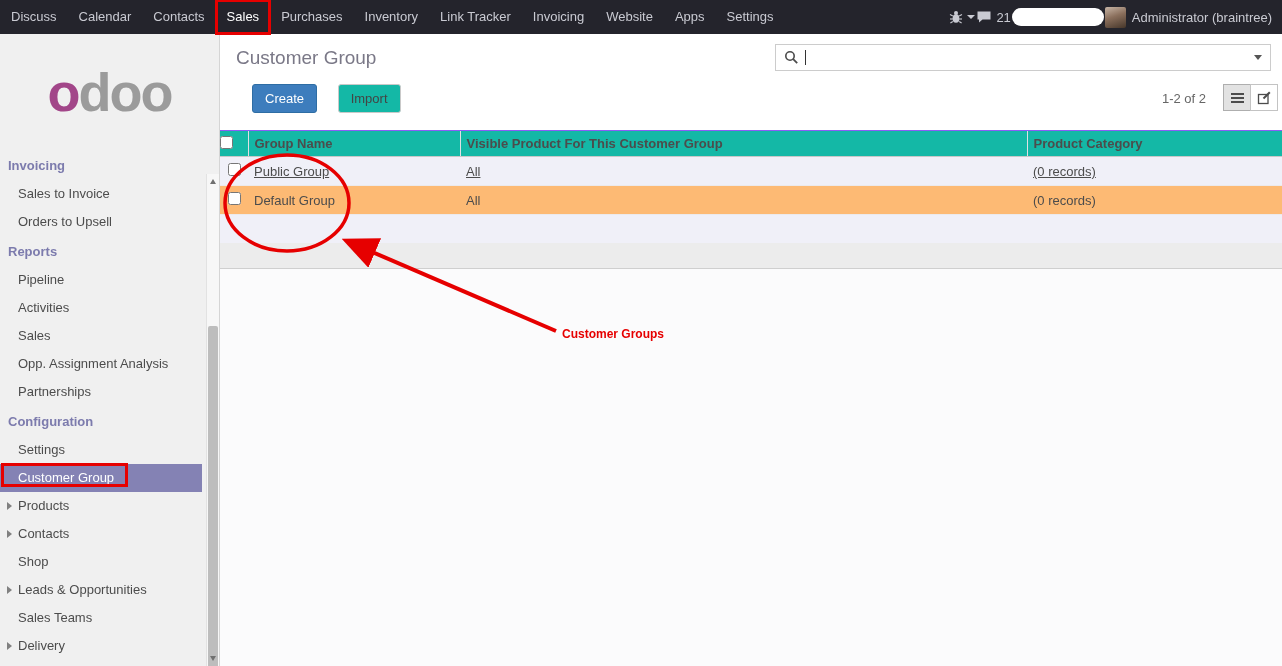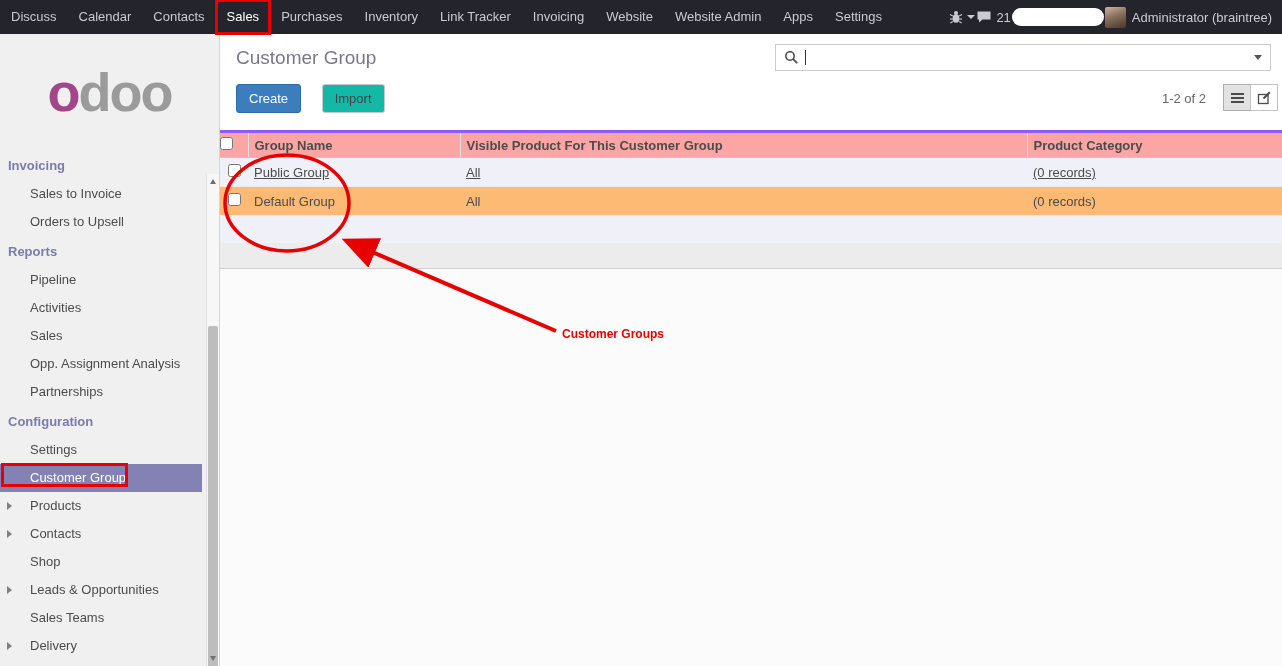--- a/index.html
+++ b/index.html
@@ -30,21 +30,21 @@
   .avatar { width: 21px; height: 21px; border-radius: 2px;
     background: linear-gradient(160deg, #c8b6a6 0%, #8a6f5c 45%, #46362a 100%); }
 
   
   .sidebar { position: absolute; top: 34px; left: 0; width: 220px; bottom: 0;
     background: #f0f0f0; border-right: 1px solid #d5d5d5; }
   .logo { height: 116px; display: flex; align-items: center; justify-content: center;
     font-weight: bold; font-size: 54px; letter-spacing: -2px; color: #9b9b9b; line-height: 1; }
   .logo .first { color: var(--brand-magenta, #a24689); }
   .side-title { color: var(--section-title, #7c7bad); font-weight: bold; line-height: 28px; padding-left: 8px; margin-top: 2px; }
-  .side-item { position: relative; line-height: 28px; padding-left: 30px; color: #4c4c4c; cursor: pointer; width: 202px; }
+  .side-item { position: relative; line-height: 28px; padding-left: 18px; color: #4c4c4c; cursor: pointer; width: 202px; }
   .side-item .tri { position: absolute; left: 7px; top: 10px; width: 0; height: 0;
     border-top: 4px solid transparent; border-bottom: 4px solid transparent; border-left: 5px solid #808080; }
   .side-item.selected { background: var(--sidebar-selected, #8482b4); color: #fff; }
   .red-box { position: absolute; left: 1px; top: -1px; width: 127px; height: 24px;
     border: 3px solid var(--annotation-red, #e60000); pointer-events: none; }
 
   .scrollbar { position: absolute; top: 140px; bottom: 0; right: 0; width: 13px;
     background: #f7f7f7; border-left: 1px solid #e2e2e2; }
   .sb-arrow { position: absolute; left: 3px; width: 0; height: 0;
     border-left: 3.5px solid transparent; border-right: 3.5px solid transparent; }
@@ -59,39 +59,39 @@
 
   .searchbox { position: absolute; top: 10px; right: 11px; width: 496px; height: 27px;
     background: #fff; border: 1px solid #ccc; display: flex; align-items: center; padding: 0 8px; gap: 6px; }
   .search-input { flex: 1; border: none; outline: none; font-size: 13px; height: 100%; background: transparent; }
   .cursor-bar { width: 1px; height: 15px; background: #333; }
   .search-caret { width: 0; height: 0; border-left: 4px solid transparent; border-right: 4px solid transparent;
     border-top: 5px solid #555; cursor: pointer; }
 
   .controls { position: absolute; top: 50px; left: 16px; }
   .btn { display: inline-block; font-size: 13px; line-height: 1; padding: 7px 12px;
-    border-radius: 3px; cursor: pointer; border: 1px solid transparent; }
+    border-radius: 3px; cursor: pointer; border: 1px solid transparent; margin-left: 16px; }
   .btn-primary { background: var(--primary-button, #3d7dbd); border-color: #2e6da4; color: #fff; }
   .btn-default { background: #14b8a6; border-color: #c9c9c9; color: #444; margin-left: 17px; }
 
   .pager { position: absolute; top: 57px; right: 76px; color: #666; }
   .switcher { position: absolute; top: 50px; right: 4px; display: flex; }
   .switch-btn { width: 28px; height: 27px; border: 1px solid #c3c3c3; background: #fff;
     display: flex; align-items: center; justify-content: center; cursor: pointer; }
   .switch-btn.active { background: #e2e2e2; border-color: #aeaeae; }
   .switch-btn + .switch-btn { margin-left: -1px; }
   .icon-list { width: 13px; height: 10px; position: relative; }
   .icon-list::before { content: ""; position: absolute; left: 0; top: 0; width: 13px; height: 2px;
     background: #4c4c4c; box-shadow: 0 4px 0 #4c4c4c, 0 8px 0 #4c4c4c; }
 
   
   .list-table { position: absolute; top: 96px; left: 0; right: 0; width: 100%;
     border-collapse: collapse; background: #fff; }
-  .list-table th { background: #fca5a5; font-weight: bold; text-align: left; height: 26px;
-    border-top: 3px solid #8b5cf6; border-bottom: 1px solid #c8c8c8; padding: 0 6px; color: #4c4c4c; cursor: pointer; }
+  .list-table th { background: #14b8a6; font-weight: bold; text-align: left; height: 26px;
+    border-top: 1px solid #8b5cf6; border-bottom: 1px solid #c8c8c8; padding: 0 6px; color: #4c4c4c; cursor: pointer; }
   .list-table th + th { border-left: 1px solid #e0e0e4; }
   .list-table td { height: 29px; padding: 0 6px; border-bottom: 1px solid #eceaec; }
   tr.odd { background: #f0f0f8; text-decoration: underline; }
   tr.even { background: #fdba74; }
   tr.filler-row td { background: #f0f0f8; }
   .col-check { width: 28px; text-align: center; padding: 0 !important; }
   .col1 { width: 212px; }
   .col2 { width: 567px; }
   .table-foot { position: absolute; top: 209px; left: 0; right: 0; height: 26px;
     background: #ececec; border-bottom: 1px solid #cfcfcf; }
@@ -111,21 +111,20 @@
   <div class="nav-items">
       <div class="nav-item">Discuss</div>
       <div class="nav-item">Calendar</div>
       <div class="nav-item">Contacts</div>
       <div class="nav-item selected">Sales</div>
       <div class="nav-item">Purchases</div>
       <div class="nav-item">Inventory</div>
       <div class="nav-item">Link Tracker</div>
       <div class="nav-item">Invoicing</div>
       <div class="nav-item">Website</div>
-      <div class="nav-item">Website Admin</div>
       <div class="nav-item">Apps</div>
       <div class="nav-item">Settings</div>
     </div>
   <div class="nav-right">
     <span class="icon-group">
       <svg width="14" height="14" viewBox="0 0 14 14">
         <ellipse cx="7" cy="8.5" rx="3.4" ry="4.3" fill="#c9cad2"></ellipse>
         <circle cx="7" cy="3" r="2" fill="#c9cad2"></circle>
         <g stroke="#c9cad2" stroke-width="1.1">
           <line x1="3.8" y1="6" x2="1" y2="4.5"></line>

